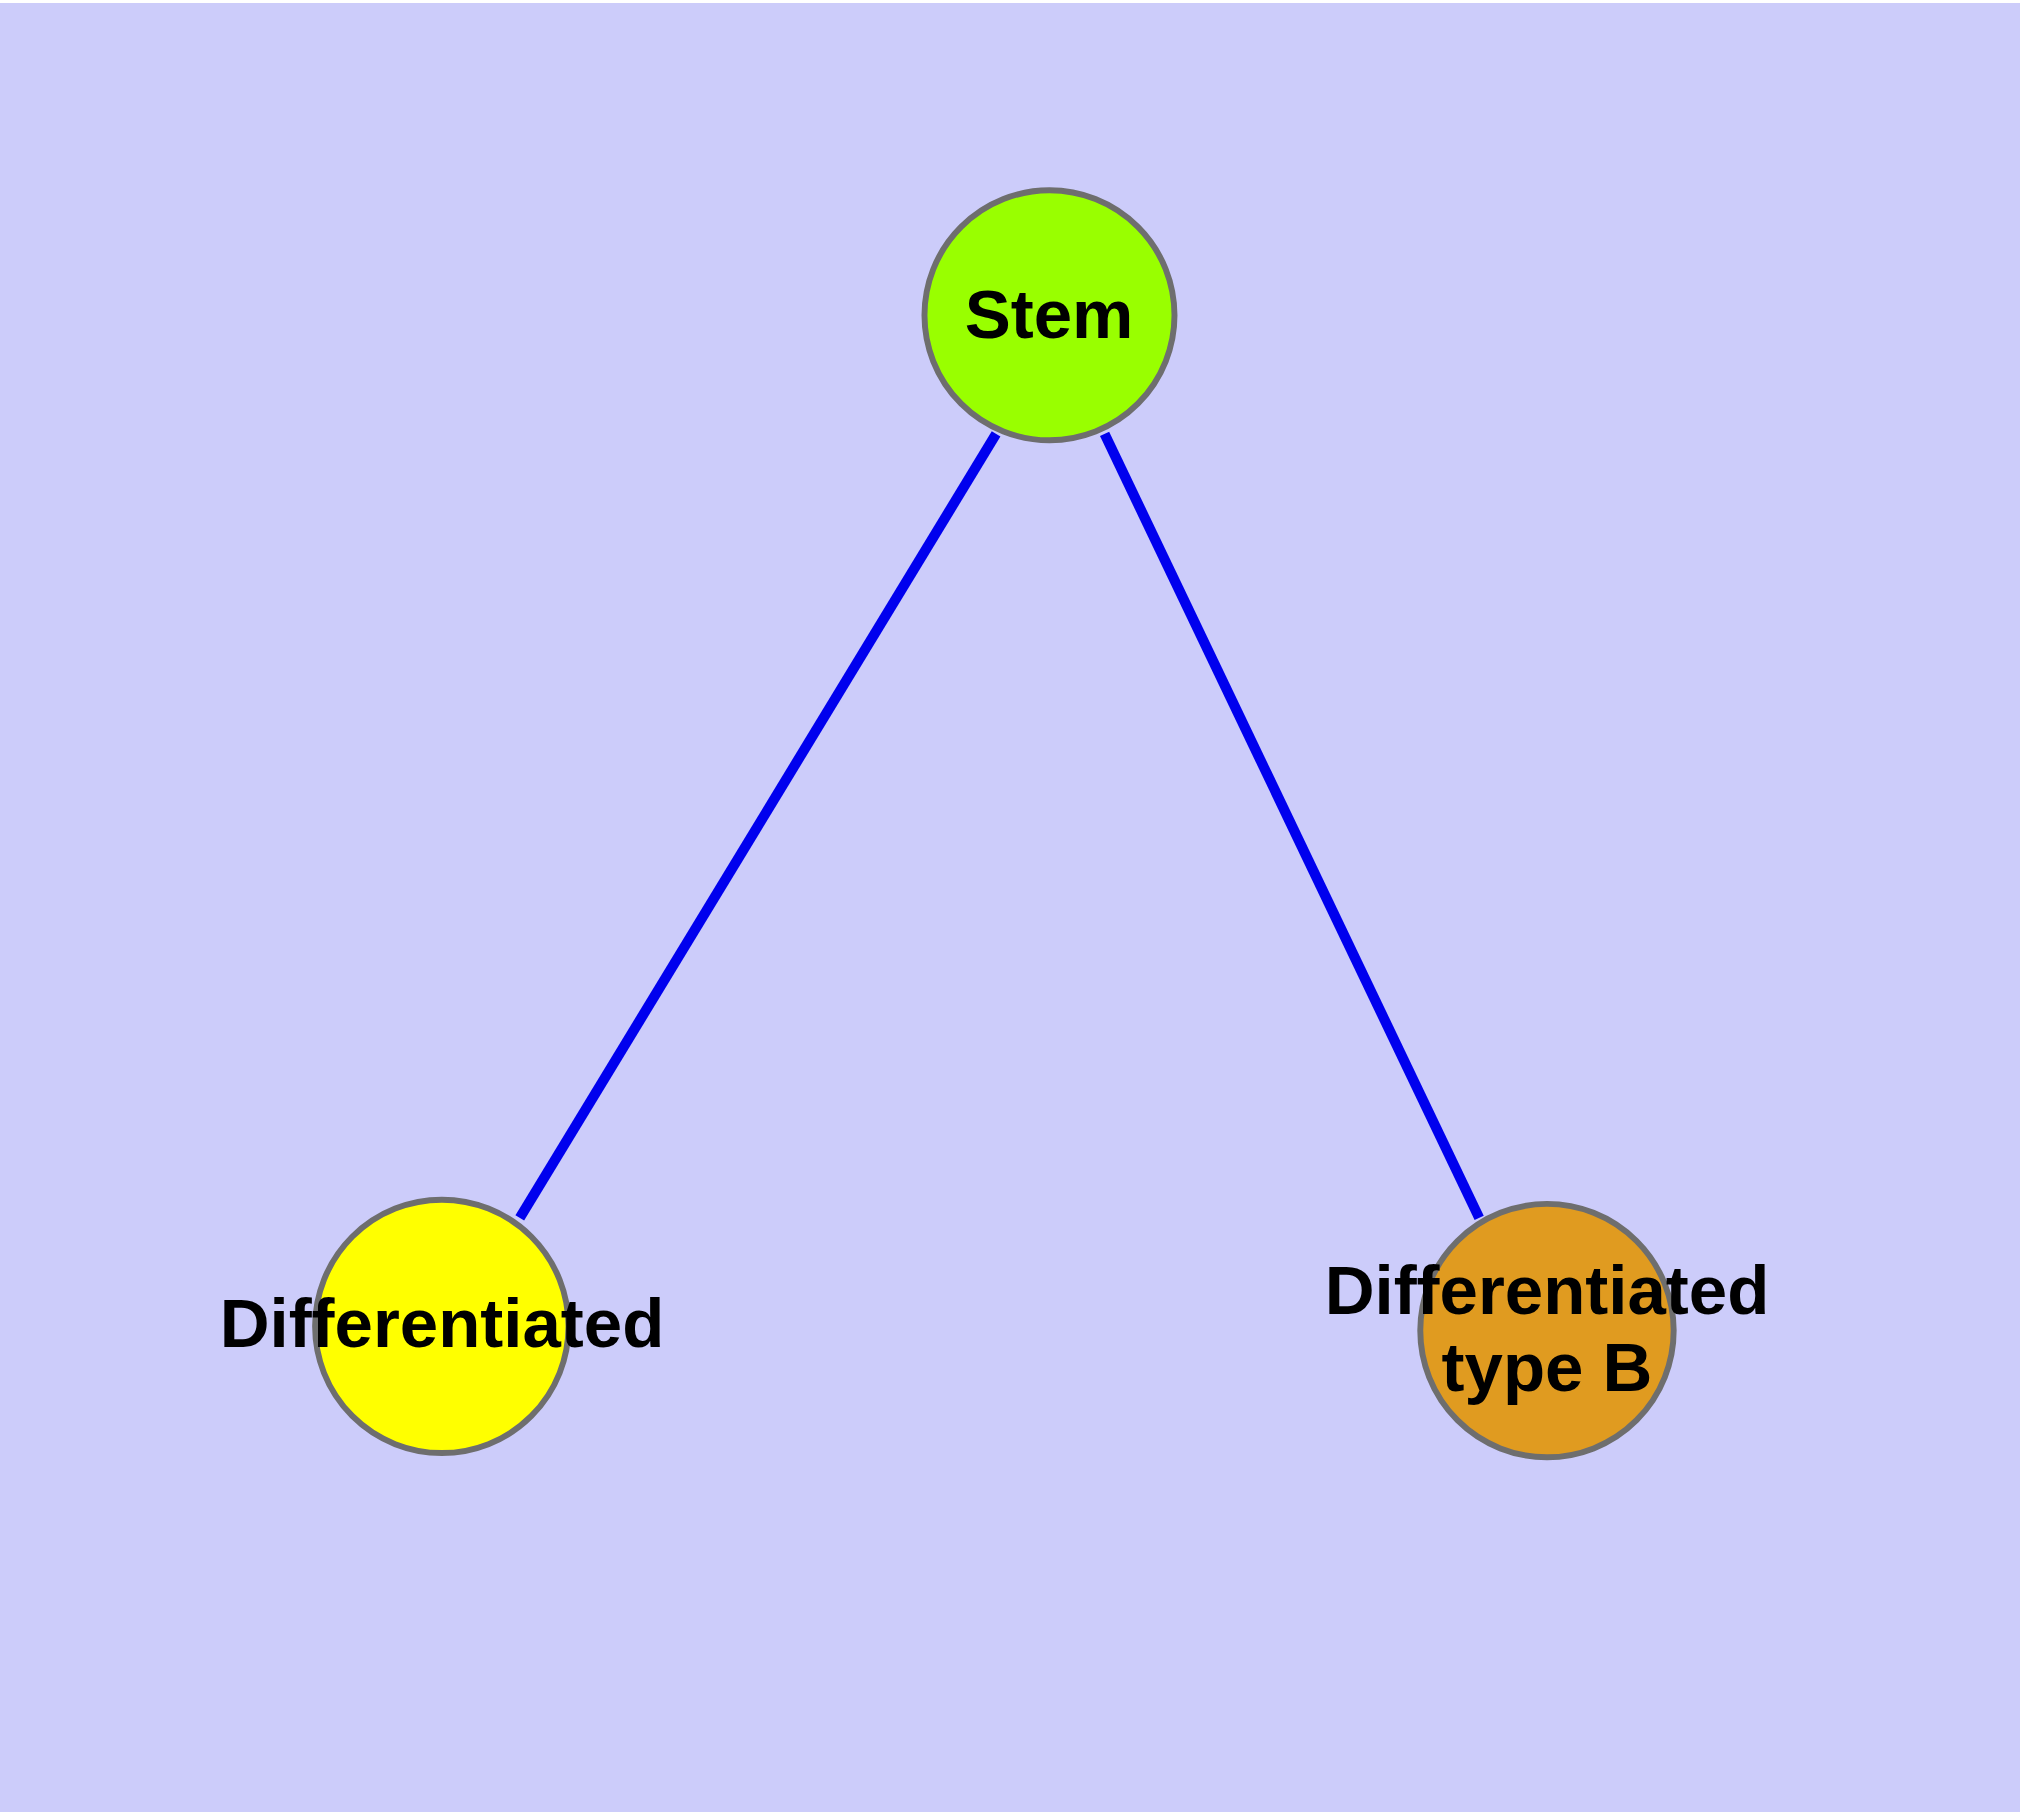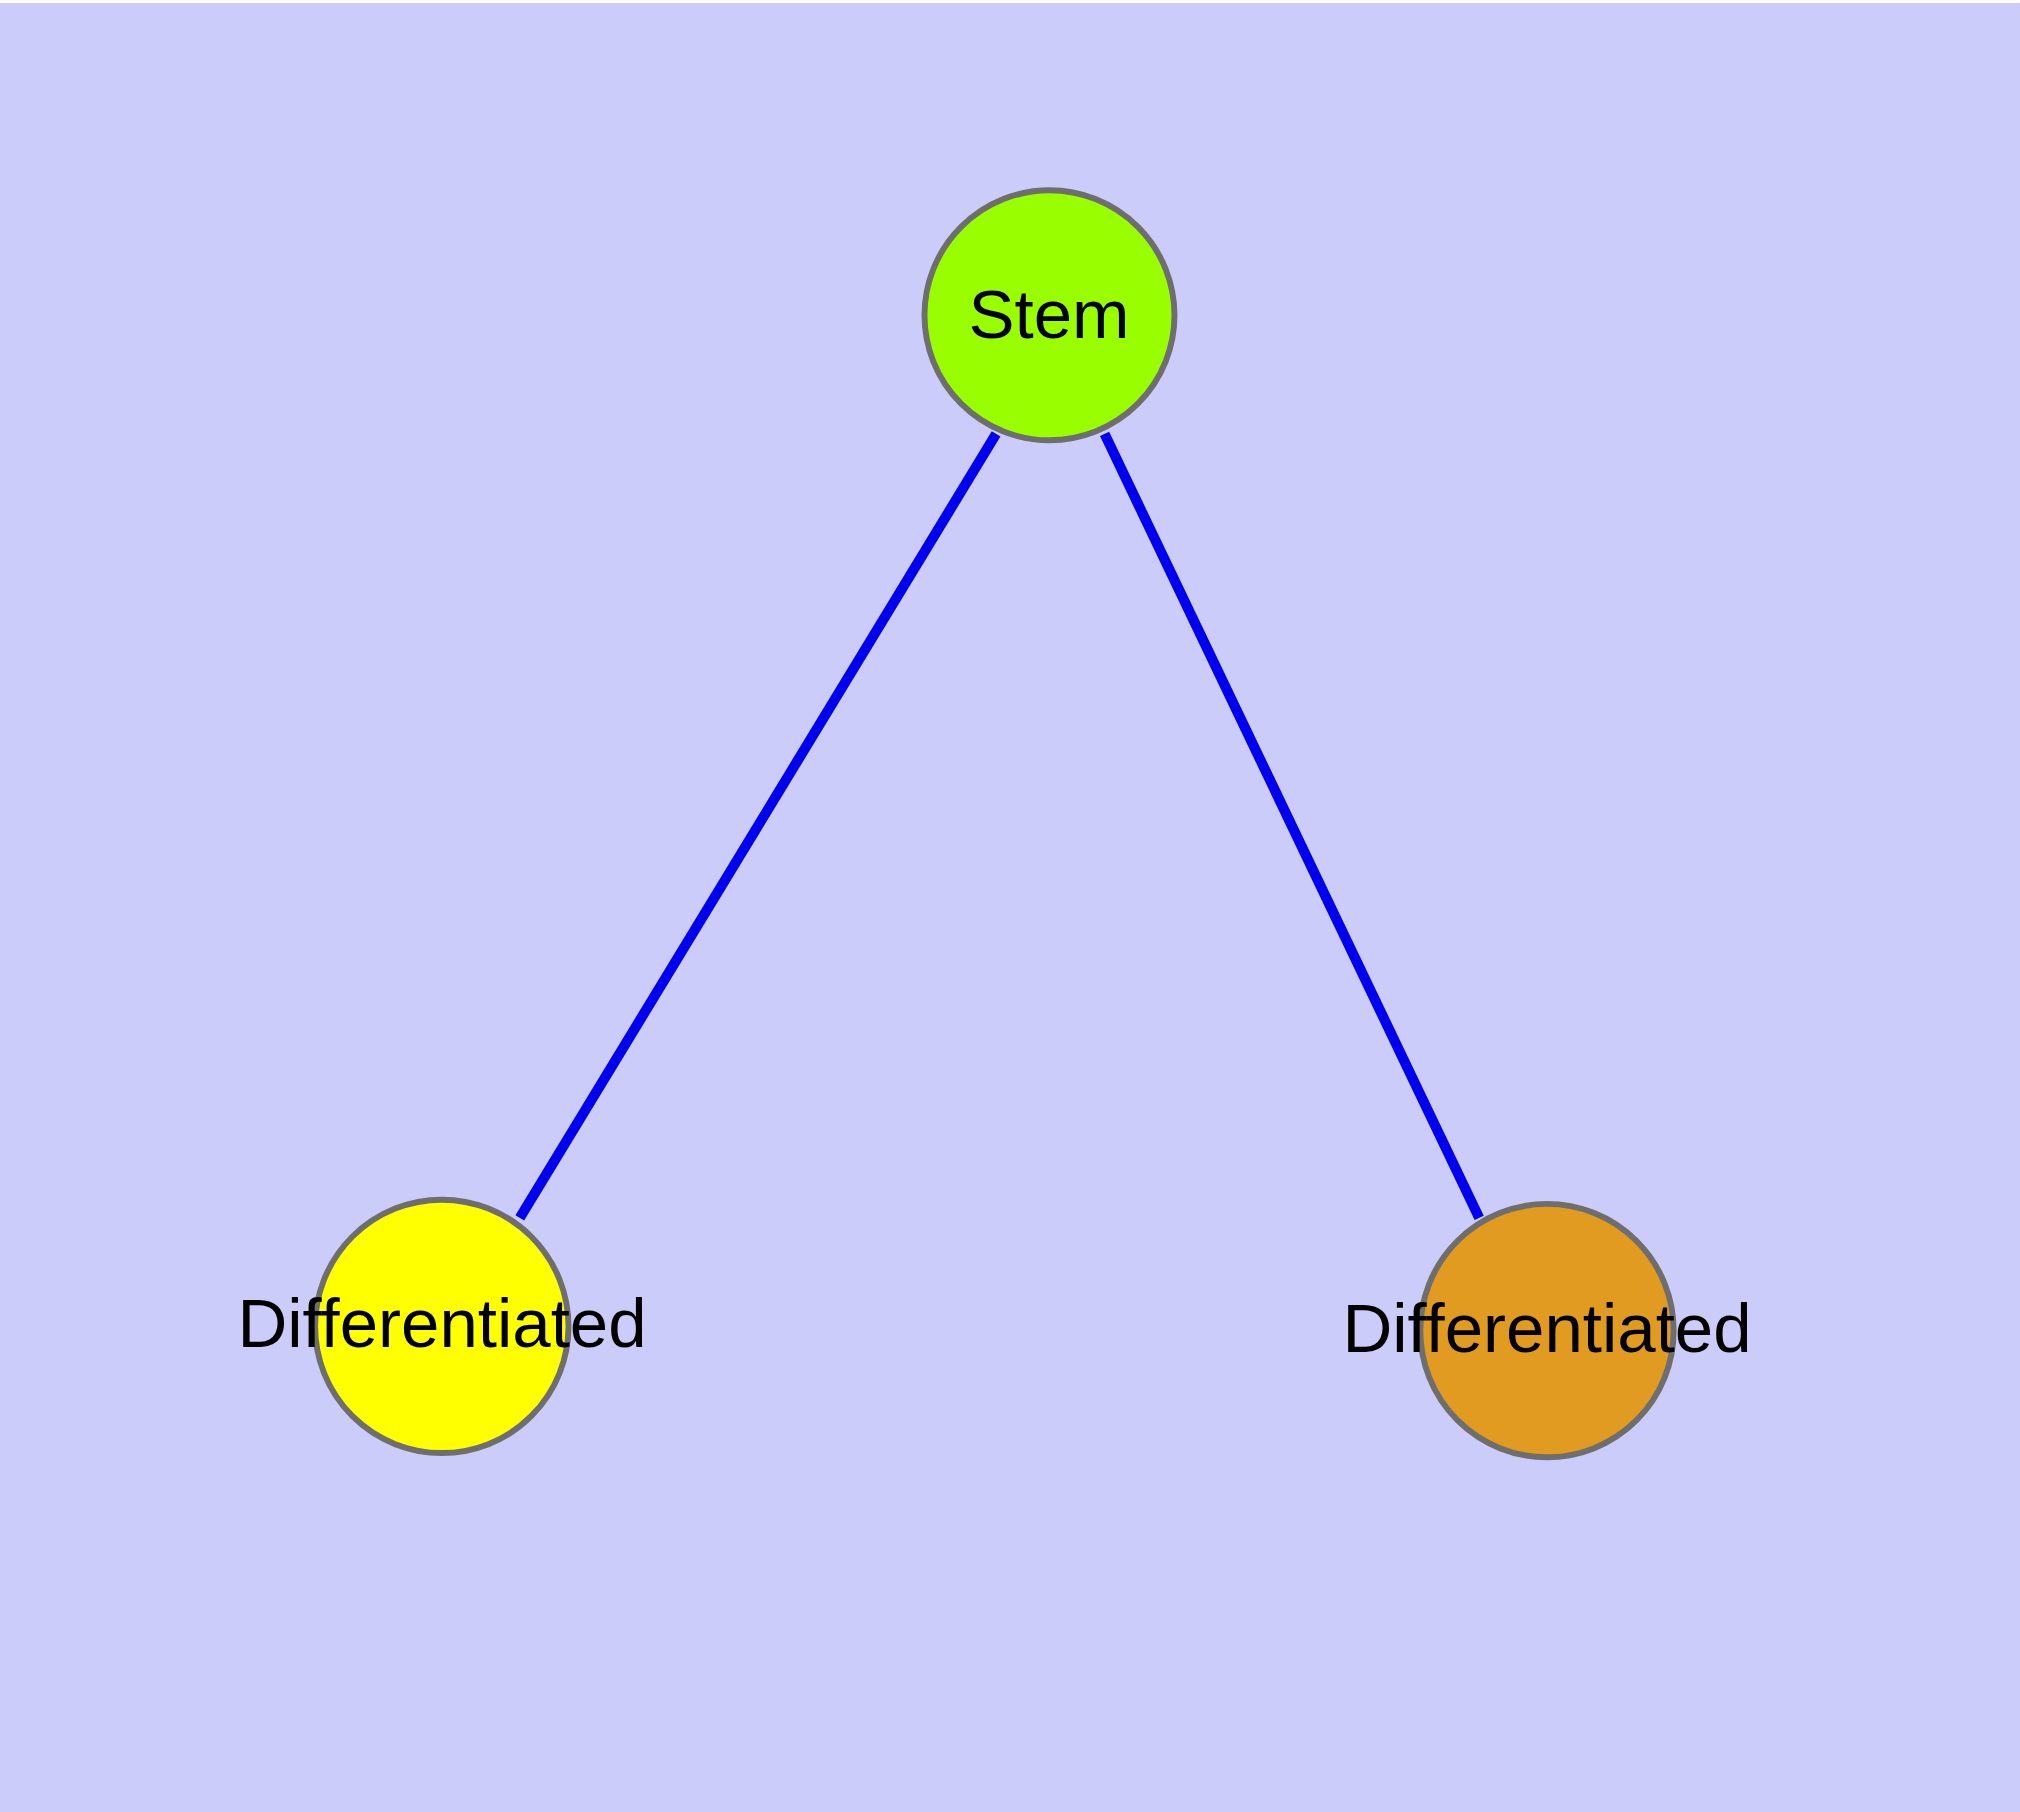--- a/index.html
+++ b/index.html
@@ -30,21 +30,21 @@
     position: absolute;
     left: 0;
     top: 0;
     width: 2021px;
     height: 1812px;
   }
   .node-label {
     position: absolute;
     color: #000000;
     font-family: "Liberation Sans", sans-serif;
-    font-weight: normal;
+    font-weight: bold;
     text-align: center;
     white-space: pre;
     line-height: 1.12;
     pointer-events: none;
     transform: translate(-50%, -50%);
   }
   #label-stem      { font-size: 69px; left: 1049px; top: 315px; }
   #label-diffa     { font-size: 69px; left: 442px;  top: 1324px; }
   #label-diffb     { font-size: 69px; left: 1547px; top: 1329px; }
 </style>
@@ -66,16 +66,16 @@
       <circle cx="1238" cy="372" r="147.5" fill="#99ff00" stroke="#6e6e6e" stroke-width="7"></circle>
       <circle cx="521" cy="1565" r="149.5" fill="#ffff00" stroke="#6e6e6e" stroke-width="7"></circle>
       <circle cx="1825" cy="1570" r="149.5" fill="#e09b20" stroke="#6e6e6e" stroke-width="7"></circle>
     </g>
   </svg>
 
   <div class="node-label" id="label-stem">Stem</div>
 
   <div class="node-label" id="label-diffa"><span>Differentiated</span><br></div>
 
-  <div class="node-label" id="label-diffb"><span>Differentiated</span><br></div>
+  <div class="node-label" id="label-diffb"><span>Differentiated</span><br><span>type B</span></div>
 
 </div>
 
 
 </body></html>

